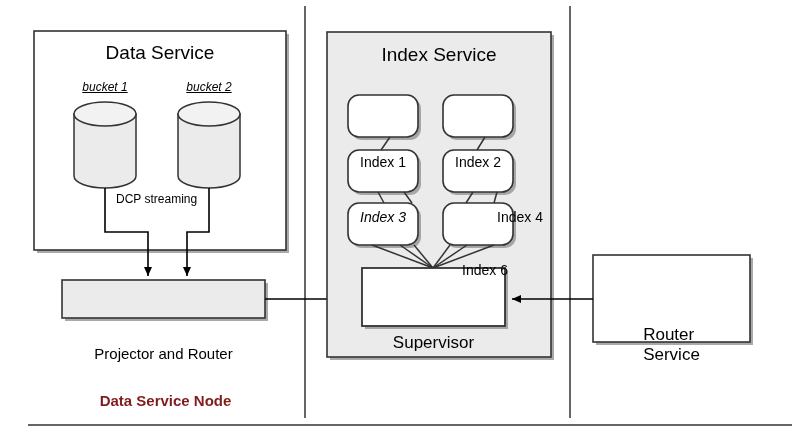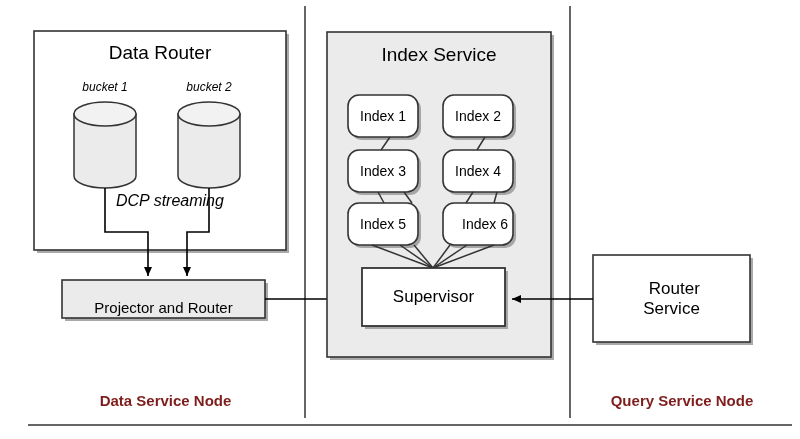--- a/index.html
+++ b/index.html
@@ -31,41 +31,42 @@
     font-size: 15px;
     text-align: center;
     white-space: nowrap;
     color: #7f1d1d;
   }
   .box-text {
     position: absolute;
     display: flex;
     align-items: center;
     justify-content: center;
-    text-align: right;
+    text-align: left;
     white-space: pre-line;
     pointer-events: none;
+    margin-top: 46px;
   }
   .title-text {
     position: absolute;
     font-size: 19px;
     text-align: center;
     white-space: nowrap;
   }
   .bucket-caption {
     position: absolute;
     font-size: 12px;
     font-style: italic;
     text-align: center;
     white-space: nowrap;
+    text-decoration: underline;
   }
   .edge-caption {
     position: absolute;
-    font-size: 16px;
-    font-style: italic;
+    font-size: 12px;
     white-space: nowrap;
   }
   .index-text {
     font-size: 14px;
   }
   .supervisor-text {
     font-size: 17px;
   }
   .projector-text {
     font-size: 15px;
@@ -180,40 +181,38 @@
     <g>
       <rect x="596" y="258" width="157" height="87" fill="#9a9a9a" opacity="0.85"></rect>
       <rect x="593" y="255" width="157" height="87" fill="#ffffff" stroke="#333333" stroke-width="1.6"></rect>
     </g>
 
     <g>
       <path d="M593,299 L512,299" fill="none" stroke="#000000" stroke-width="1.6" marker-end="url(#arrowFilled)"></path>
     </g>
   </svg>
 
-  <div class="title-text" style="left:34px; top:42px; width:252px;">Data Router</div>
+  <div class="title-text" style="left:34px; top:42px; width:252px;">Data Service</div>
 
   <div class="bucket-caption" style="left:55px; top:80px; width:100px;">bucket 1</div>
 
   <div class="bucket-caption" style="left:159px; top:80px; width:100px;">bucket 2</div>
 
   <div class="edge-caption" style="left:116px; top:192px;">DCP streaming</div>
 
   <div class="box-text projector-text" style="left:62px; top:292px; width:203px; height:31px;">Projector and Router</div>
 
   <div class="title-text" style="left:327px; top:44px; width:224px;">Index Service</div>
 
   <div class="box-text index-text" style="left:348px; top:95px; width:70px; height:42px;">Index 1</div>
   <div class="box-text index-text" style="left:443px; top:95px; width:70px; height:42px;">Index 2</div>
-  <div class="box-text index-text" style="left:348px; top:150px; width:70px; height:42px;">Index 3</div>
-  <div class="box-text index-text" style="left:443px; top:150px; width:70px; height:42px;">Index 4</div>
-  <div class="box-text index-text" style="left:348px; top:203px; width:70px; height:42px;">Index 5</div>
+  <div class="box-text index-text" style="left:348px; top:150px; width:70px; height:42px;font-style:italic;">Index 3</div>
+  <div class="box-text index-text" style="left:443px; top:150px; width:70px; height:42px;padding-left:42px;">Index 4</div>
   <div class="box-text index-text" style="left:443px; top:203px; width:84px; height:42px;">Index 6</div>
 
   <div class="box-text supervisor-text" style="left:362px; top:268px; width:143px; height:58px;">Supervisor</div>
 
   <div class="box-text query-text" style="left:593px; top:255px; width:157px; height:87px;">Router
 Service</div>
 
   <div class="node-label" style="left:28px; top:392px; width:275px;">Data Service Node</div>
-  <div class="node-label" style="left:572px; top:392px; width:220px;">Query Service Node</div>
 
 </div>
 
 </body></html>

